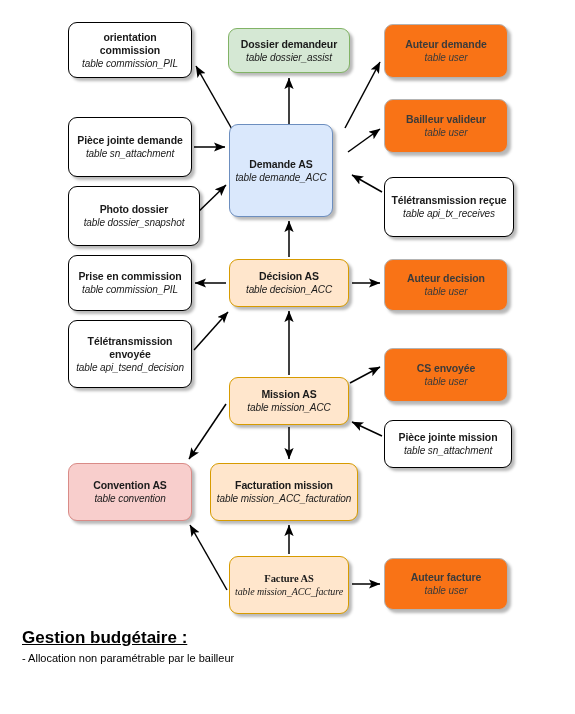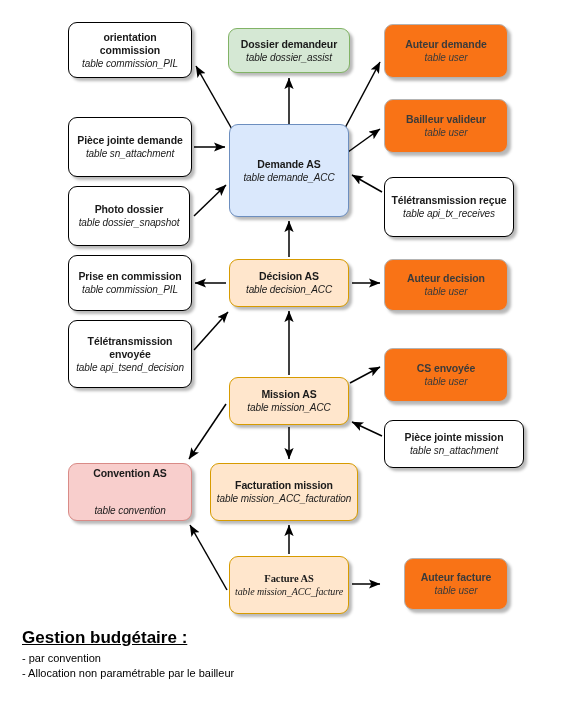--- a/index.html
+++ b/index.html
@@ -130,25 +130,25 @@
         <div class="sub">table user</div>
       </div>
       <div class="node n-white" style="left: 68px; top: 117px; width: 124px; height: 60px;">
         <div class="title">Pièce jointe demande</div>
         <div class="sub">table sn_attachment</div>
       </div>
       <div class="node n-grey" style="left: 384px; top: 99px; width: 124px; height: 54px;">
         <div class="title">Bailleur valideur</div>
         <div class="sub">table user</div>
       </div>
-      <div class="node n-blue" style="left: 229px; top: 124px; width: 120px; height: 93px;">
+      <div class="node n-blue" style="left: 229px; top: 124px; width: 104px; height: 93px;">
         <div class="title">Demande AS</div>
         <div class="sub">table demande_ACC</div>
       </div>
-      <div class="node n-white" style="left: 68px; top: 186px; width: 122px; height: 60px;">
+      <div class="node n-white" style="left: 68px; top: 186px; width: 132px; height: 60px;">
         <div class="title">Photo dossier</div>
         <div class="sub">table dossier_snapshot</div>
       </div>
       <div class="node n-white" style="left: 384px; top: 177px; width: 130px; height: 60px;">
         <div class="title">Télétransmission reçue</div>
         <div class="sub">table api_tx_receives</div>
       </div>
       <div class="node n-white" style="left: 68px; top: 255px; width: 124px; height: 56px;">
         <div class="title">Prise en commission</div>
         <div class="sub">table commission_PIL</div>
@@ -166,41 +166,40 @@
         <div class="sub">table api_tsend_decision</div>
       </div>
       <div class="node n-grey" style="left: 384px; top: 348px; width: 124px; height: 54px;">
         <div class="title">CS envoyée</div>
         <div class="sub">table user</div>
       </div>
       <div class="node n-orange" style="left: 229px; top: 377px; width: 120px; height: 48px;">
         <div class="title">Mission AS</div>
         <div class="sub">table mission_ACC</div>
       </div>
-      <div class="node n-white" style="left: 384px; top: 420px; width: 140px; height: 48px;">
+      <div class="node n-white" style="left: 384px; top: 420px; width: 128px; height: 48px;">
         <div class="title">Pièce jointe mission</div>
         <div class="sub">table sn_attachment</div>
       </div>
-      <div class="node n-pink" style="left: 68px; top: 463px; width: 124px; height: 58px; justify-content: space-between;">
+      <div class="node n-pink" style="left: 68px; top: 463px; width: 124px; height: 58px;">
         <div class="title">Convention AS</div>
         <div class="sub">table convention</div>
       </div>
       <div class="node n-orange" style="left: 210px; top: 463px; width: 148px; height: 58px;">
         <div class="title">Facturation mission</div>
         <div class="sub">table mission_ACC_facturation</div>
       </div>
       <div class="node n-orange" style="left: 229px; top: 556px; width: 120px; height: 58px; font-family: Liberation Serif, serif;">
         <div class="title">Facture AS</div>
         <div class="sub">table mission_ACC_facture</div>
       </div>
-      <div class="node n-grey" style="left: 404px; top: 558px; width: 104px; height: 52px;">
+      <div class="node n-grey" style="left: 384px; top: 558px; width: 124px; height: 52px;">
         <div class="title">Auteur facture</div>
         <div class="sub">table user</div>
       </div>
     </div>
 
   <div id="legend">
     <span class="legend-title">Gestion budgétaire :</span>
-    <span class="legend-line">- par convention</span>
     <span class="legend-line">- Allocation non paramétrable par le bailleur</span>
   </div>
 
 </div>
 
 </body></html>

